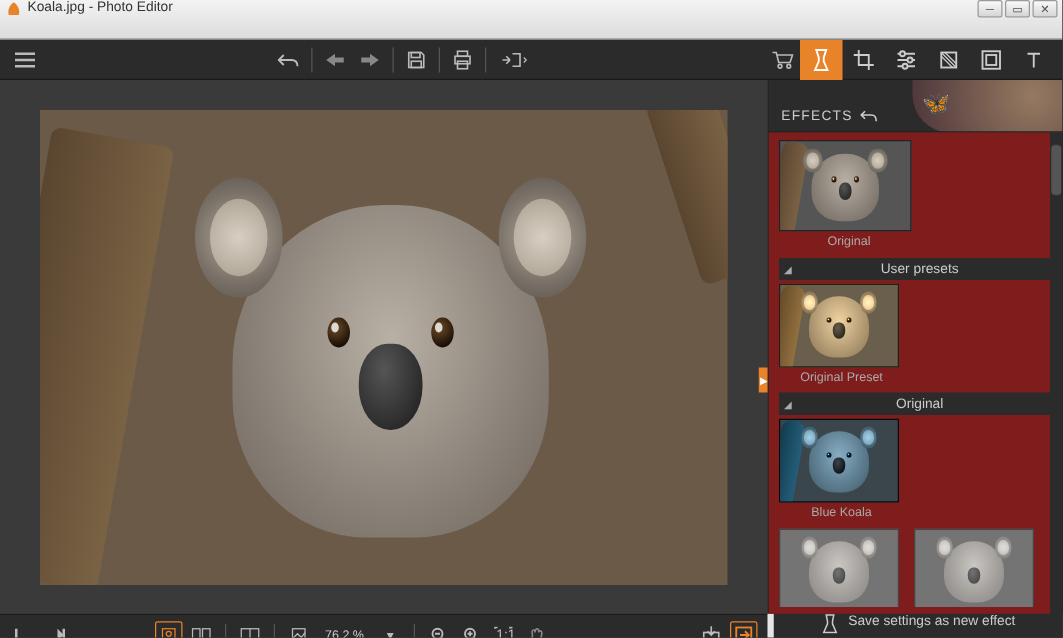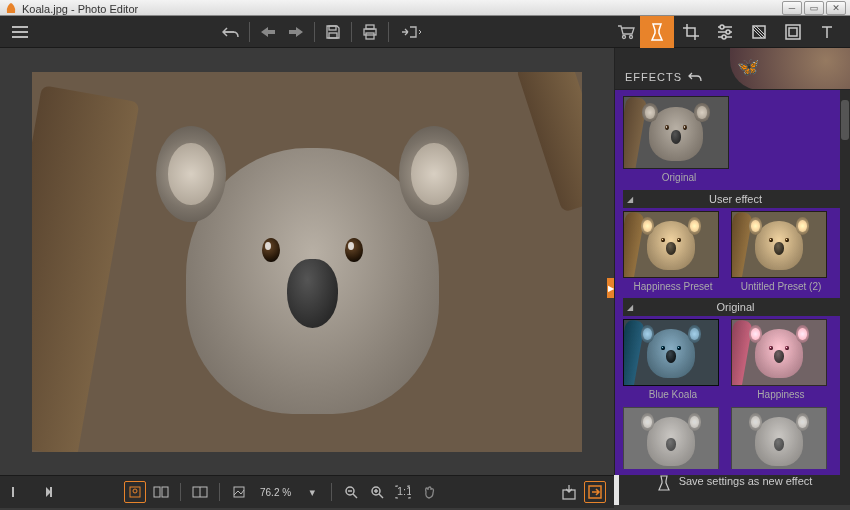--- a/index.html
+++ b/index.html
@@ -1,17 +1,17 @@
 <!DOCTYPE html>
 <html><head>
 <meta charset="utf-8">
 <style>
 *{box-sizing:border-box;margin:0;padding:0;font-family:Arial,sans-serif;font-size:11px;color:#ccc;user-select:none}
 body{width:850px;height:510px;overflow:hidden;background:#3a3a3a}
-.titlebar{height:16px;background:linear-gradient(#f3f3f3,#dcdcdc);display:flex;align-items:flex-end;padding:0 4px;border-bottom:1px solid #888}
+.titlebar{height:32px;background:linear-gradient(#f3f3f3,#dcdcdc);display:flex;align-items:flex-start;padding:0 4px;border-bottom:1px solid #888}
 .titlebar .logo{width:14px;height:14px;margin-right:4px;display:flex;align-items:center}
 .titlebar .title{color:#333;font-size:11px;flex:1}
 .winbtns{display:flex;gap:2px}
 .winbtn{width:20px;height:14px;background:linear-gradient(#fafafa,#d5d5d5);border:1px solid #999;border-radius:2px;display:flex;align-items:center;justify-content:center;color:#555;font-size:9px;cursor:pointer}
 .toolbar{height:32px;background:#2b2b2b;display:flex;align-items:center;padding:0 6px;border-bottom:1px solid #1a1a1a}
 .tbtn{width:28px;height:26px;display:flex;align-items:center;justify-content:center;color:#bbb;cursor:pointer;border-radius:2px}
 .tsep{width:1px;height:20px;background:#555;margin:0 4px}
 .toolbar .spacer{flex:1}
 .right-tools{display:flex;height:32px}
 .rt{width:34px;height:32px;display:flex;align-items:center;justify-content:center;cursor:pointer}
@@ -19,21 +19,21 @@
 .rt svg{stroke:#ccc;fill:none;stroke-width:1.5}
 .rt.active svg{stroke:#fff}
 .main{display:flex;height:427px}
 .canvas-wrap{flex:1;background:#3a3a3a;display:flex;align-items:center;justify-content:center;position:relative;overflow:hidden}
 .photo{width:550px;height:380px;background:#6b5a48;position:relative;overflow:hidden}
 .sidepanel{width:236px;background:#333;display:flex;flex-direction:column;border-left:1px solid #222}
 .panel-header{height:42px;background:#2b2b2b;position:relative;border-bottom:1px solid #222;overflow:hidden}
 .ph-corner{position:absolute;right:0;top:0;width:120px;height:42px;background:radial-gradient(circle at 80% 30%,rgba(255,200,150,0.5),rgba(100,60,70,0.6));border-radius:0 0 0 30px}
 .ph-butterfly{position:absolute;right:90px;top:8px;color:#8b5a3a;font-size:18px}
 .ph-label{position:absolute;left:10px;bottom:6px;font-size:10px;letter-spacing:1px;display:flex;align-items:flex-end;gap:6px}
-.presets{flex:1;overflow:hidden;position:relative;background:#4c1d95;padding:6px 2px 6px 8px}
+.presets{flex:1;overflow:hidden;position:relative;background:#7f1d1d;padding:6px 2px 6px 8px}
 .preset-scroll{height:100%;overflow-y:auto;scrollbar-width:thin}
 .thumb{width:96px;height:67px;background:#555;border:1px solid #222;cursor:pointer;position:relative;overflow:hidden}
 .thumb.wide{width:106px;height:73px}
 .orig-wrap{width:112px;margin-bottom:4px}
 .thumb-label{text-align:center;font-size:10px;color:#aaa;padding:3px 0}
 .section-head{height:18px;background:#2b2b2b;display:flex;align-items:center;justify-content:center;position:relative;font-size:10px;color:#ccc;margin:3px 0;cursor:pointer}
 .section-head .tri{position:absolute;left:4px;font-size:8px;color:#aaa}
 .thumb-row{display:flex;gap:8px;margin-bottom:2px}
 .thumb-col{width:100px}
 .scrollbar{position:absolute;right:0;top:0;width:10px;height:100%;background:#2b2b2b}
@@ -227,52 +227,37 @@
                   <div class="eye r"></div>
                   <div class="nose"></div>
                 </div>
               </div>
           </div>
           <div class="thumb-label">Original</div>
         </div>
 
         <div class="section-head">
             <span class="tri">◢</span>
-            <span>User effect</span>
+            <span>User presets</span>
           </div>
         <div class="thumb-row">
           <div class="thumb-col">
             <div class="thumb filt-warm">
                 <div class="koala-scene mini">
                   <div class="branch" style="left:-4%;top:0;width:20%;height:110%;transform:rotate(10deg)"></div>
                   <div class="koala-body">
                     <div class="ear l"></div>
                     <div class="ear r"></div>
                     <div class="eye l"></div>
                     <div class="eye r"></div>
                     <div class="nose"></div>
                   </div>
                 </div>
               </div>
-            <div class="thumb-label">Happiness Preset</div>
-          </div>
-          <div class="thumb-col">
-            <div class="thumb filt-warm">
-                <div class="koala-scene mini">
-                  <div class="branch" style="left:-4%;top:0;width:20%;height:110%;transform:rotate(10deg)"></div>
-                  <div class="koala-body">
-                    <div class="ear l"></div>
-                    <div class="ear r"></div>
-                    <div class="eye l"></div>
-                    <div class="eye r"></div>
-                    <div class="nose"></div>
-                  </div>
-                </div>
-              </div>
-            <div class="thumb-label">Untitled Preset (2)</div>
+            <div class="thumb-label">Original Preset</div>
           </div>
         </div>
 
         <div class="section-head">
             <span class="tri">◢</span>
             <span>Original</span>
           </div>
         <div class="thumb-row">
           <div class="thumb-col">
             <div class="thumb filt-blue">
@@ -282,35 +267,20 @@
                     <div class="ear l"></div>
                     <div class="ear r"></div>
                     <div class="eye l"></div>
                     <div class="eye r"></div>
                     <div class="nose"></div>
                   </div>
                 </div>
               </div>
             <div class="thumb-label">Blue Koala</div>
           </div>
-          <div class="thumb-col">
-            <div class="thumb filt-pink">
-                <div class="koala-scene mini">
-                  <div class="branch" style="left:-4%;top:0;width:20%;height:110%;transform:rotate(10deg)"></div>
-                  <div class="koala-body">
-                    <div class="ear l"></div>
-                    <div class="ear r"></div>
-                    <div class="eye l"></div>
-                    <div class="eye r"></div>
-                    <div class="nose"></div>
-                  </div>
-                </div>
-              </div>
-            <div class="thumb-label">Happiness</div>
-          </div>
         </div>
         <div class="thumb-row" style="margin-top:4px">
           <div class="thumb-col">
               <div class="thumb filt-fade">
                 <div class="koala-scene mini">
                   <div class="koala-body">
                     <div class="ear l"></div>
                     <div class="ear r"></div>
                     <div class="nose"></div>
                   </div>

